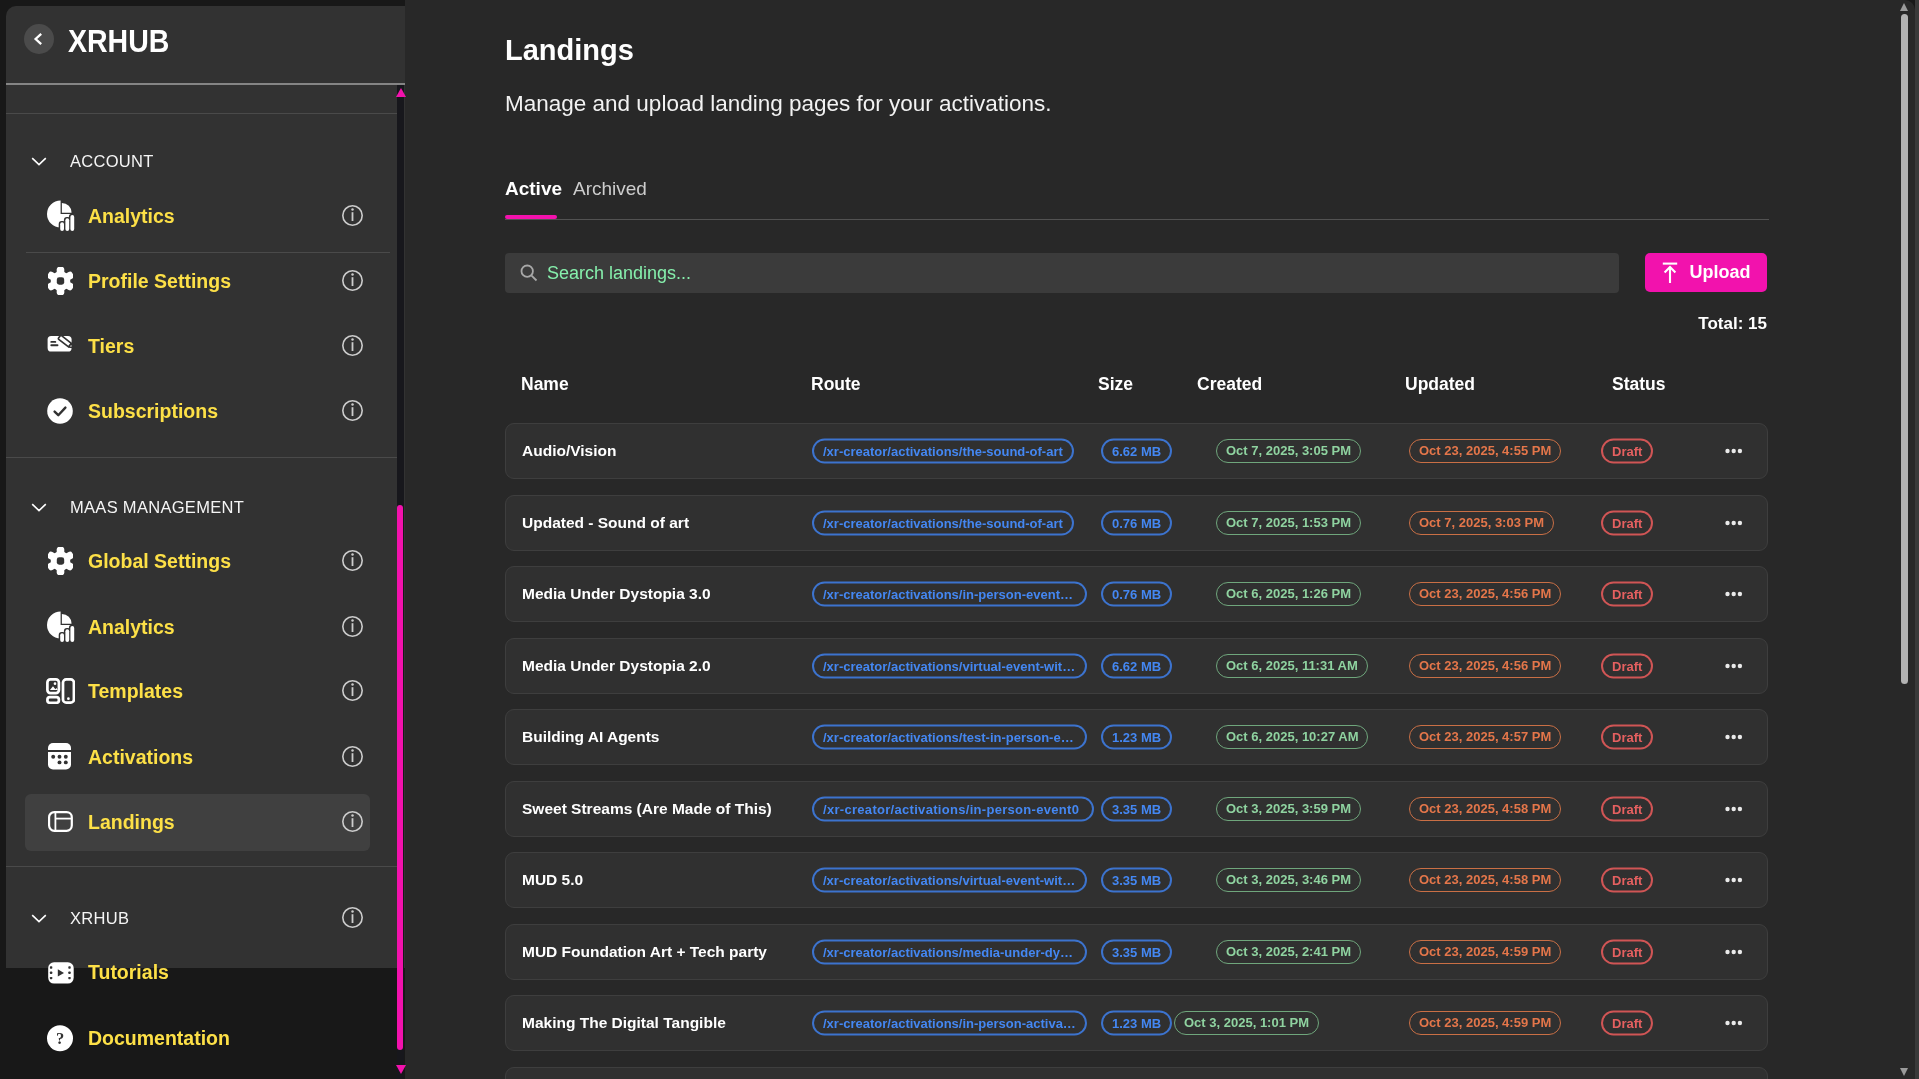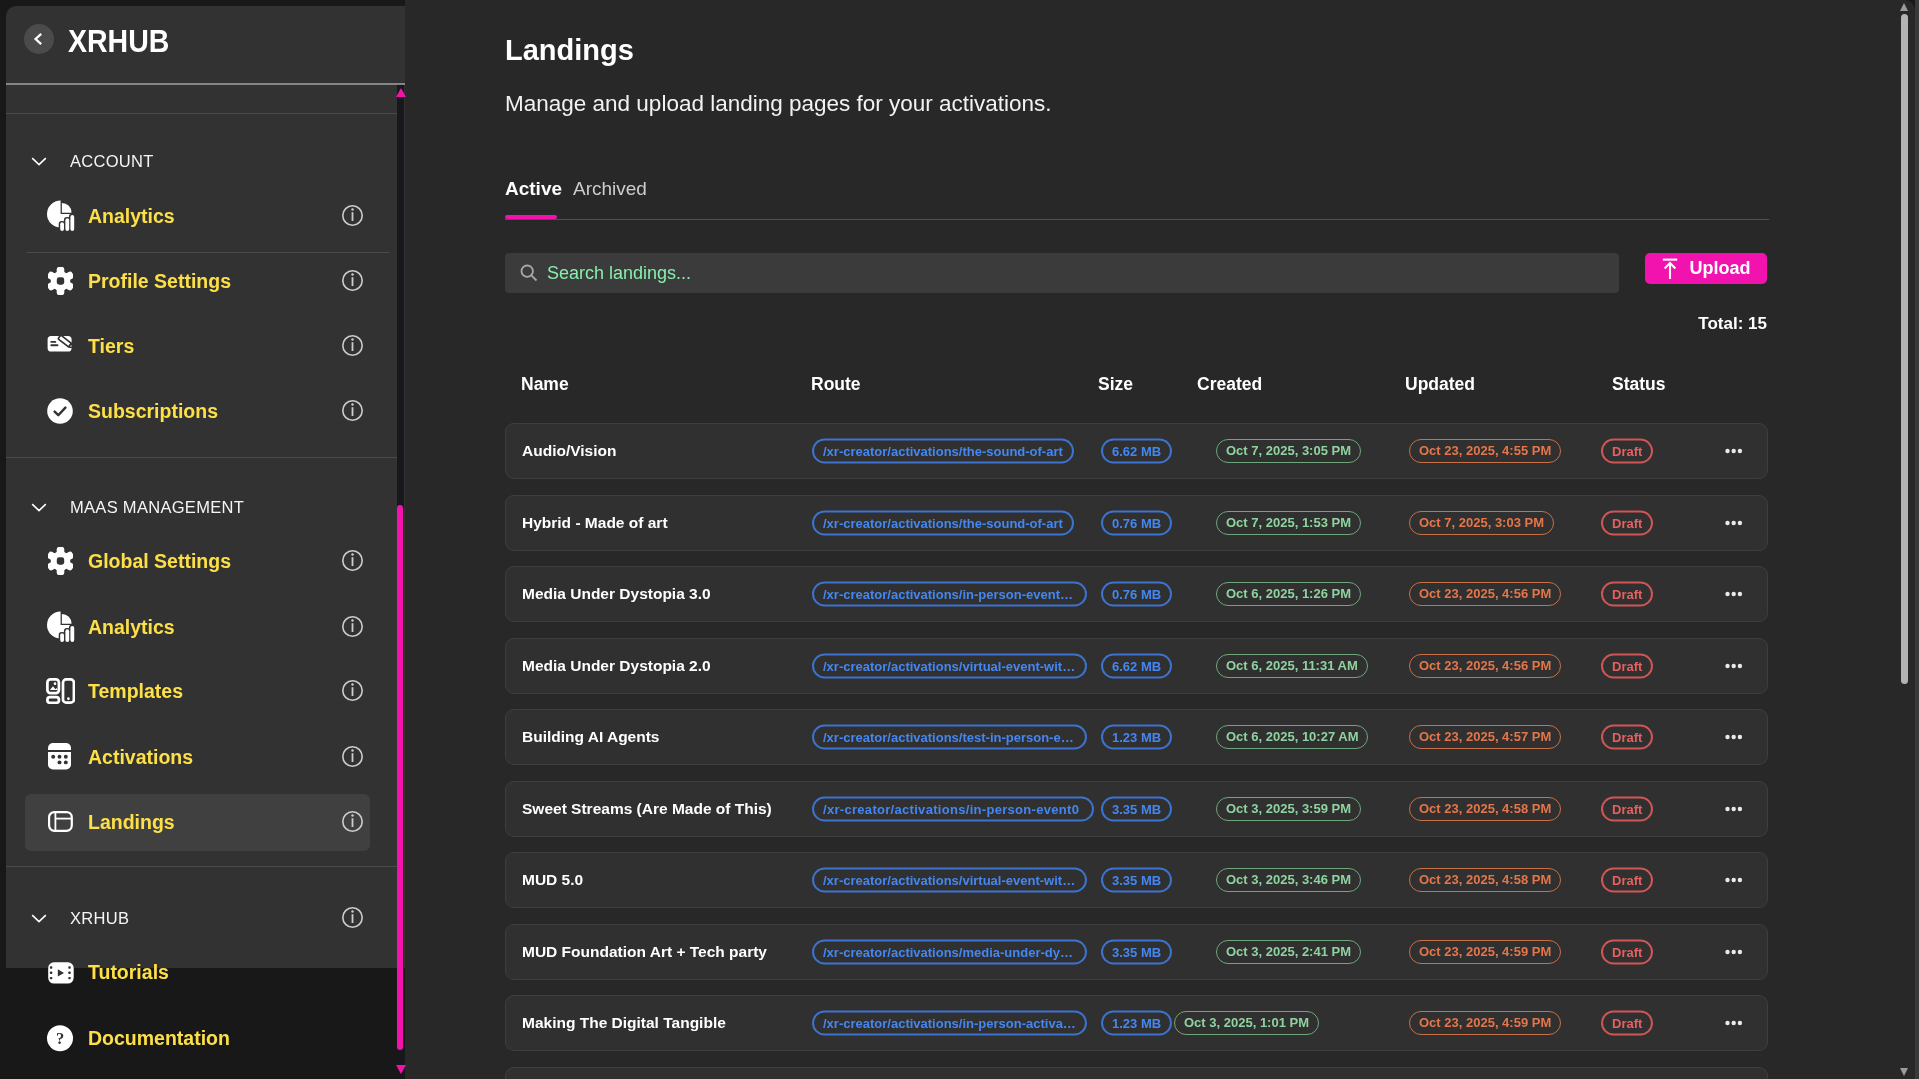--- a/index.html
+++ b/index.html
@@ -36,21 +36,21 @@
   <div class="abs" style="left:100px; top:218.5px; width:1264px; height:1px; background:#525252;"></div>
 
   <div class="abs" style="left:100px; top:253px; width:1114px; height:40px; background:#3b3b3b; border-radius:4px;">
     <svg class="abs" style="left:14px; top:10px;" width="20" height="20" viewBox="0 0 20 20" fill="none" stroke="#a8a8a8" stroke-width="1.8">
         <circle cx="8.2" cy="8.2" r="5.7"></circle>
         <line x1="12.6" y1="12.6" x2="17.5" y2="17.5"></line>
       </svg>
     <div class="abs" style="left:42px; top:0; line-height:40px; color:#86efac; font-size:18px;">Search landings...</div>
   </div>
 
-  <div class="abs" style="left:1240px; top:253px; width:122px; height:31px; background:#f212ad; border-radius:5px; display:flex; align-items:center; justify-content:center; gap:12px;">
+  <div class="abs" style="left:1240px; top:253px; width:122px; height:39px; background:#f212ad; border-radius:5px; display:flex; align-items:center; justify-content:center; gap:12px;">
     <svg width="16" height="22" viewBox="0 0 16 22" fill="none" stroke="#ffffff" stroke-width="2.1">
         <line x1="0.8" y1="1.6" x2="15.2" y2="1.6"></line>
         <line x1="8" y1="21" x2="8" y2="5.5"></line>
         <polyline points="2.6,10.6 8,5 13.4,10.6"></polyline>
       </svg>
     <span style="color:#fff; font-weight:bold; font-size:18px;">Upload</span>
   </div>
 
   <div class="abs" style="left:1100px; top:314px; width:262px; text-align:right; color:#fff; font-weight:bold; font-size:17px;">Total: 15</div>
 
@@ -70,21 +70,21 @@
     <div class="pill created" style="left:710px;">Oct 7, 2025, 3:05 PM</div>
     <div class="pill updated" style="left:903px;">Oct 23, 2025, 4:55 PM</div>
     <div class="pill draft" style="left:1095px;">Draft</div>
     <svg class="dots" width="34" height="8" viewBox="0 0 34 8" fill="#eaeaea">
         <circle cx="10.5" cy="4" r="2.2"></circle>
         <circle cx="16.7" cy="4" r="2.2"></circle>
         <circle cx="22.9" cy="4" r="2.2"></circle>
       </svg>
   </div>
     <div class="card" style="top:494.5px;">
-    <div class="name">Hybrid - Made of art</div>
+    <div class="name">Updated - Sound of art</div>
     <div class="pill route" style="left:306px;">/xr-creator/activations/the-sound-of-art</div>
     <div class="pill size" style="left:595px;">0.76 MB</div>
     <div class="pill created" style="left:710px;">Oct 7, 2025, 1:53 PM</div>
     <div class="pill updated" style="left:903px;">Oct 7, 2025, 3:03 PM</div>
     <div class="pill draft" style="left:1095px;">Draft</div>
     <svg class="dots" width="34" height="8" viewBox="0 0 34 8" fill="#eaeaea">
         <circle cx="10.5" cy="4" r="2.2"></circle>
         <circle cx="16.7" cy="4" r="2.2"></circle>
         <circle cx="22.9" cy="4" r="2.2"></circle>
       </svg>

